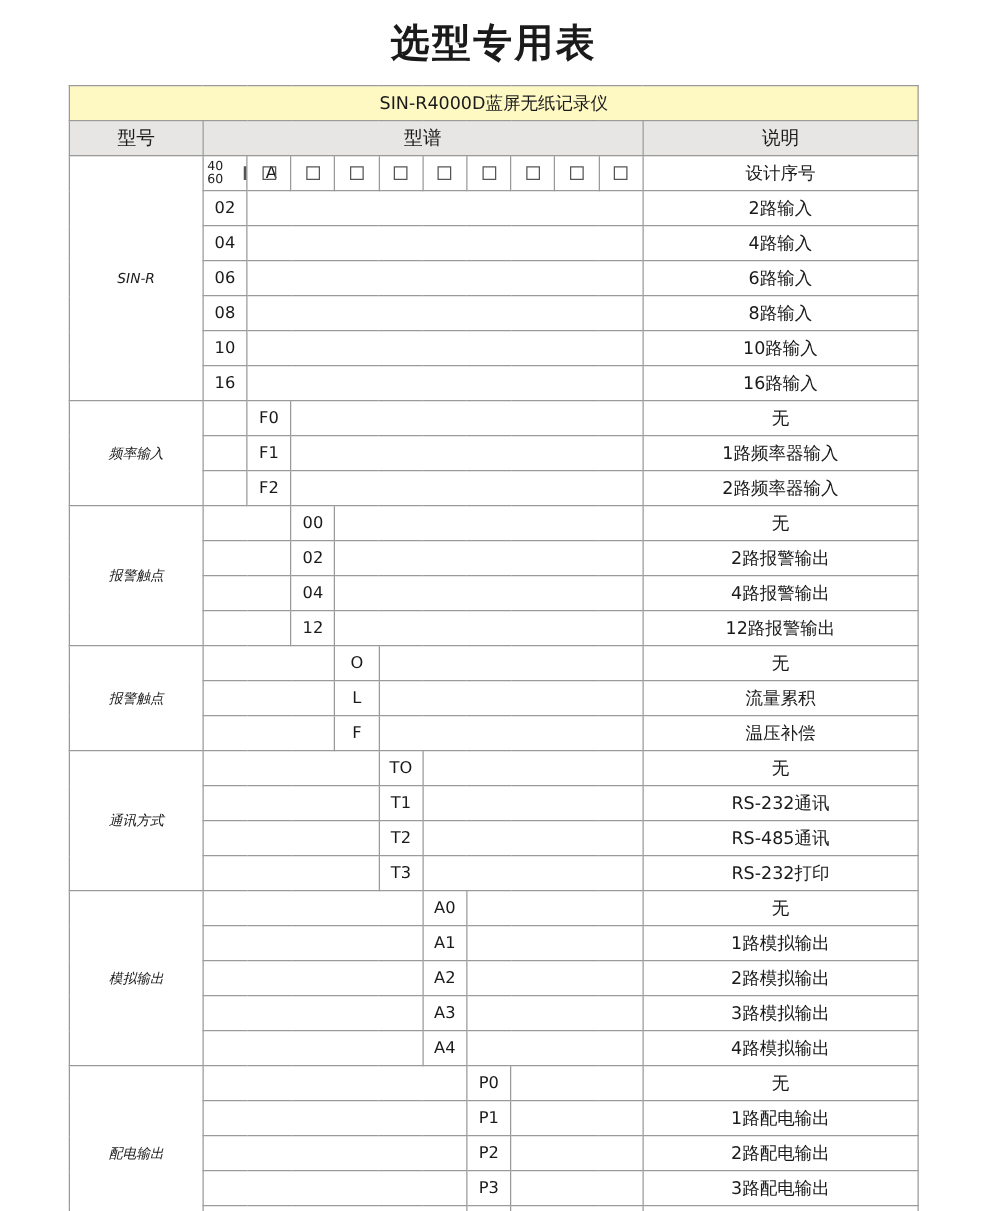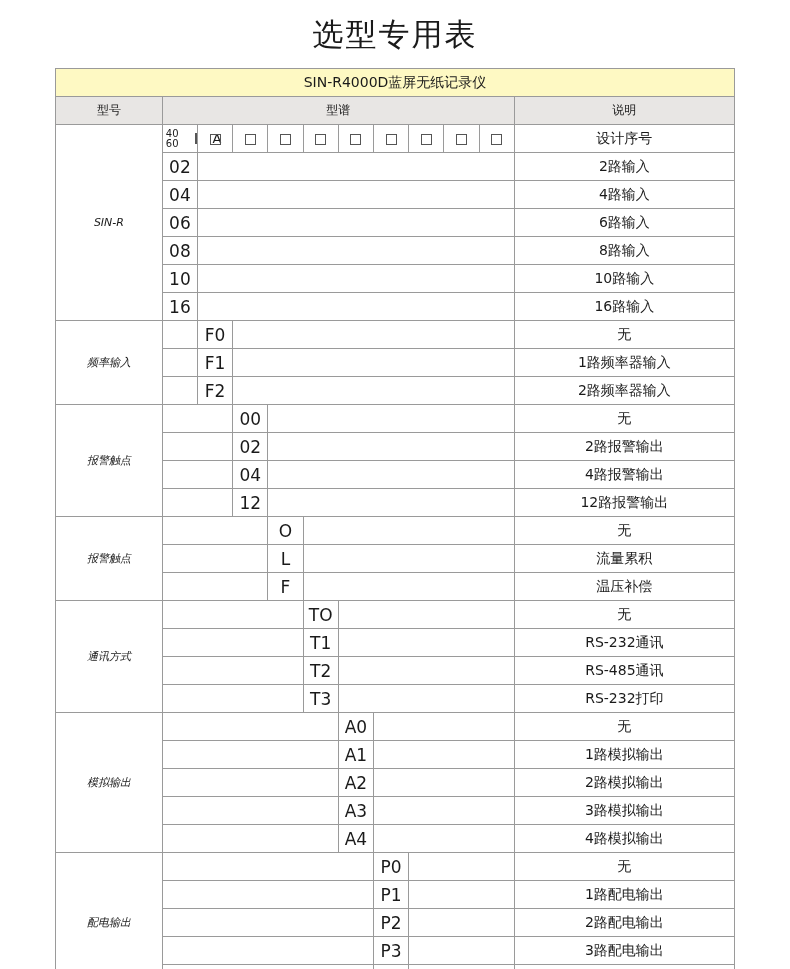--- a/index.html
+++ b/index.html
@@ -11,21 +11,21 @@
     width: 790px;
     height: 969px;
     font-family: "DejaVu Sans", "Liberation Sans", sans-serif;
     color: #1a1a1a;
     position: relative;
     overflow: hidden;
   }
   .page-title {
     text-align: center;
     font-size: 31px;
-    font-weight: normal;
+    font-weight: bold;
     letter-spacing: 2px;
     margin: 14px 0 12px 0;
     font-family: "DejaVu Serif", "Liberation Serif", serif;
   }
   .table-wrap {
     width: 680px;
     margin: 0 auto;
   }
   table.spec {
     border-collapse: collapse;
@@ -42,33 +42,33 @@
     font-weight: normal;
   }
   .header-main {
     background: #fef9c3;
     font-size: 14px;
     height: 30px;
   }
   .header-row td {
     background: #e8e6e4;
     font-weight: bold;
-    font-size: 12px;
+    font-size: 15px;
     height: 28px;
   }
   .cat-cell {
     font-size: 11px;
     font-style: italic;
   }
   .desc-cell {
     font-size: 14px;
     margin-left: 12px;
   }
   .code-cell {
-    font-size: 17px;
+    font-size: 13px;
   }
   .blank {
     background: #ffffff;
   }
   
   .stack40 {
     display: inline-block;
     line-height: 1.0;
     font-size: 10px;
     vertical-align: middle;

